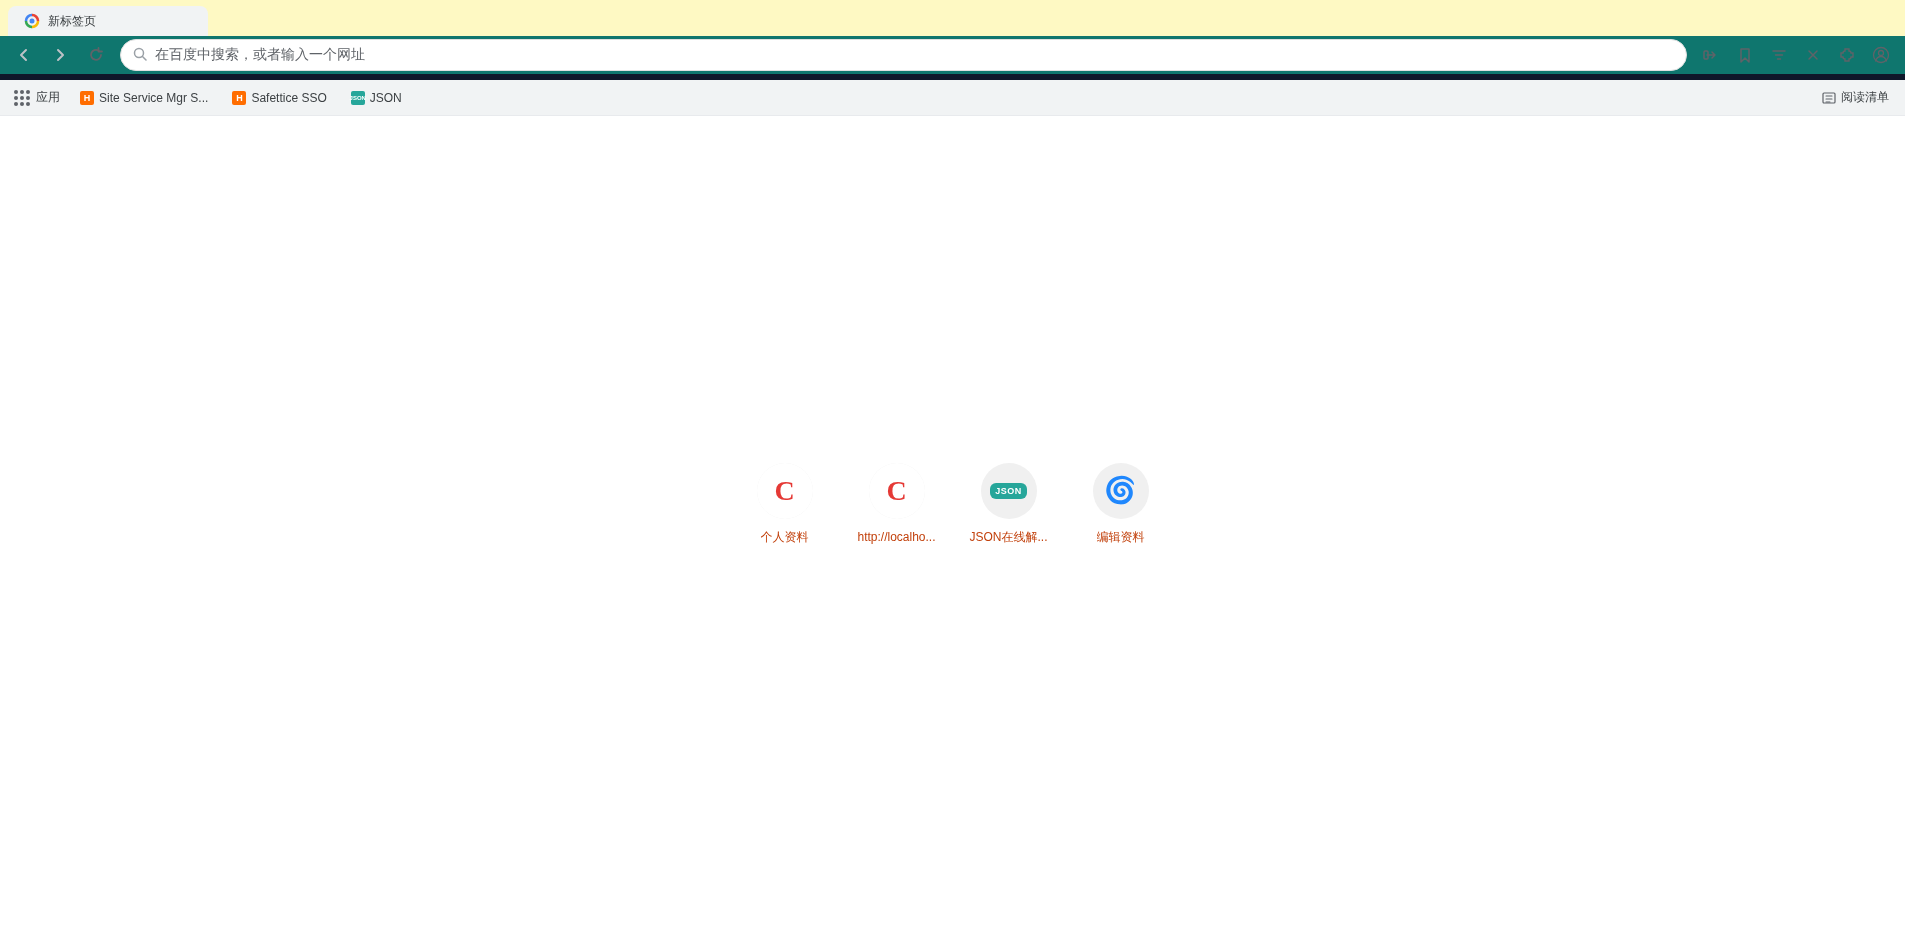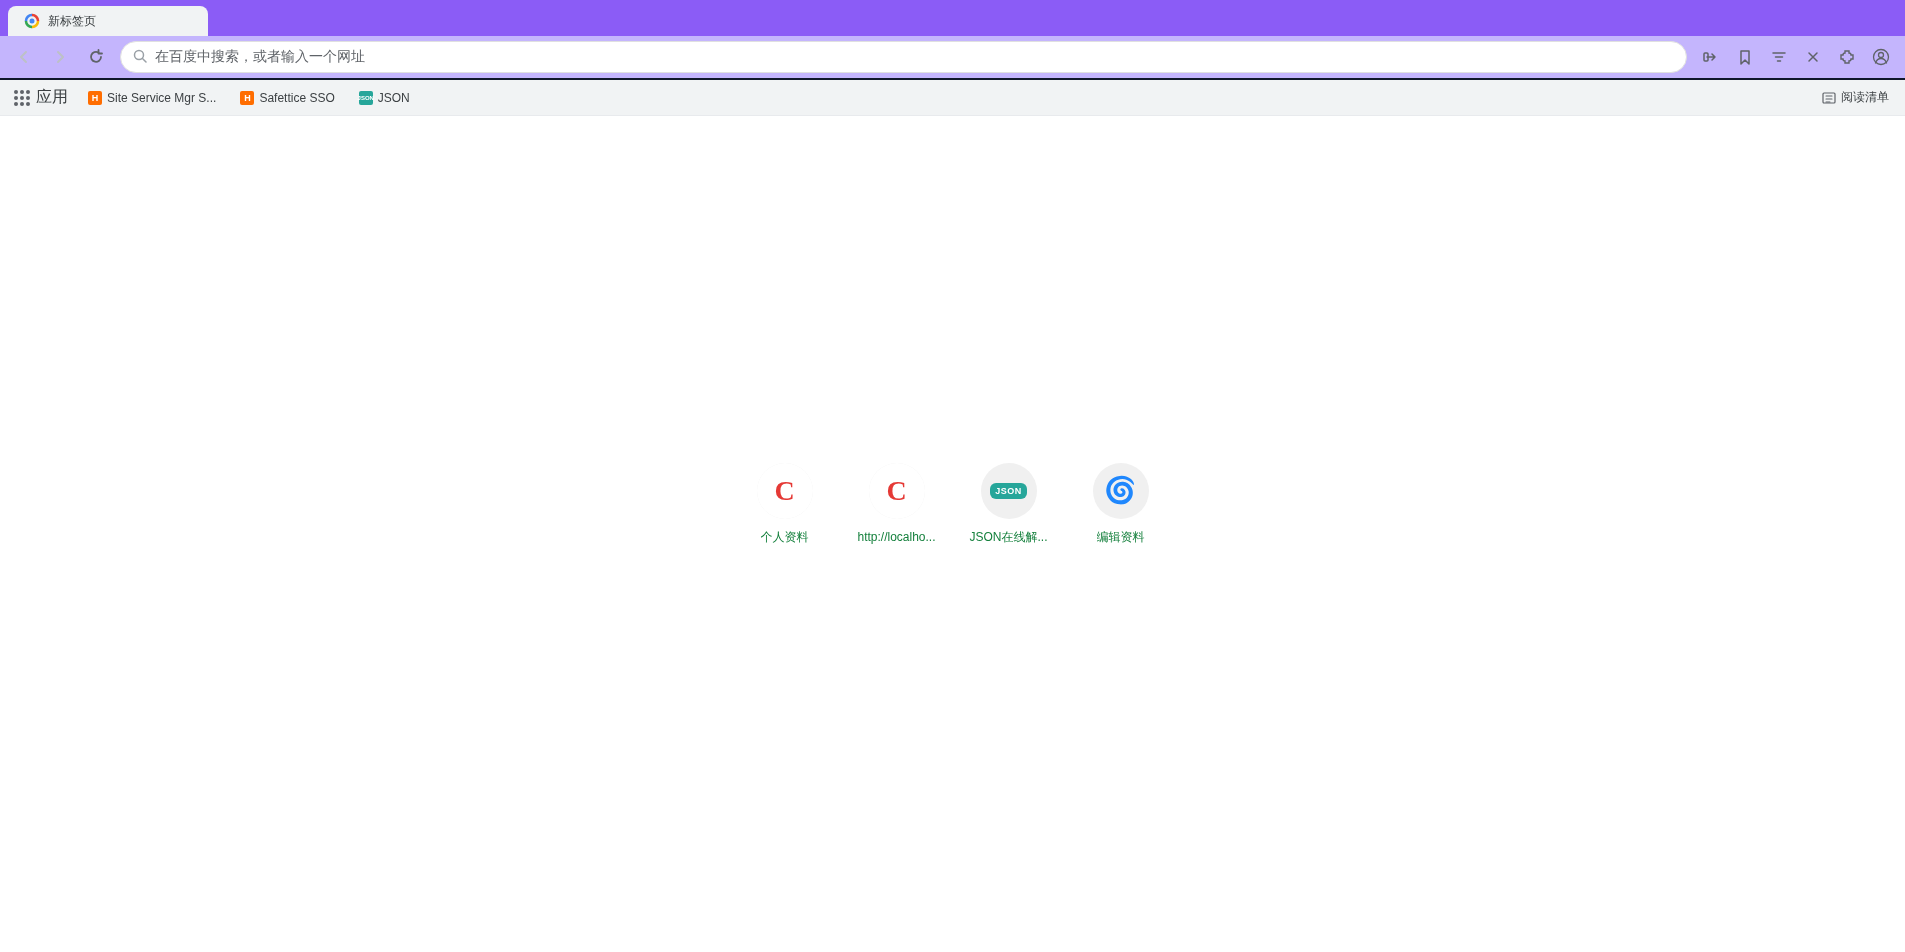--- a/index.html
+++ b/index.html
@@ -2,27 +2,27 @@
 <html><head>
   <meta charset="utf-8">
   <style>
     * { margin: 0; padding: 0; box-sizing: border-box; }
     body { font-family: 'Microsoft YaHei', Arial, sans-serif; background: #fff; width: 1905px; min-height: 952px; overflow-x: hidden; }
 
     
     .browser-frame { width: 100%; background: #f1f3f4; }
 
     
-    .tab-bar { height: 36px; background: #8b5cf6; display: flex; align-items: flex-end; padding: 0 8px; }
+    .tab-bar { height: 36px; background: #fef9c3; display: flex; align-items: flex-end; padding: 0 8px; }
     .tab { height: 30px; background: #f1f3f4; border-radius: 8px 8px 0 0; padding: 0 16px; display: flex; align-items: center; gap: 8px; font-size: 13px; color: #3c4043; min-width: 200px; max-width: 240px; }
     .tab-favicon { width: 16px; height: 16px; }
     .tab-title { font-size: 12px; color: #3c4043; }
 
     
-    .toolbar { height: 44px; background: #c4b5fd; display: flex; align-items: center; padding: 0 8px; gap: 4px; border-bottom: 2px solid #0f172a; }
+    .toolbar { height: 44px; background: #0f766e; display: flex; align-items: center; padding: 0 8px; gap: 4px; border-bottom: 6px solid #0f172a; }
     .nav-btn { width: 32px; height: 32px; border-radius: 50%; border: none; background: transparent; cursor: pointer; display: flex; align-items: center; justify-content: center; color: #5f6368; font-size: 16px; }
     .nav-btn.disabled { color: #bdc1c6; cursor: default; }
     .address-bar-container { flex: 1; height: 32px; background: #fff; border-radius: 16px; display: flex; align-items: center; padding: 0 12px; gap: 8px; border: 1px solid #e0e0e0; margin: 0 4px; }
     .address-search-icon { color: #9aa0a6; font-size: 14px; }
     .address-input { flex: 1; border: none; outline: none; font-size: 14px; color: #3c4043; background: transparent; }
     .toolbar-actions { display: flex; align-items: center; gap: 2px; }
     .toolbar-icon-btn { width: 32px; height: 32px; border-radius: 50%; border: none; background: transparent; cursor: pointer; display: flex; align-items: center; justify-content: center; color: #5f6368; font-size: 16px; }
 
     
     .bookmarks-bar { height: 36px; background: #f1f3f4; display: flex; align-items: center; padding: 0 8px; gap: 4px; border-bottom: 1px solid #e8eaed; }
@@ -34,21 +34,21 @@
     .reader-btn { margin-left: auto; display: flex; align-items: center; gap: 4px; padding: 0 8px; height: 26px; cursor: pointer; border-radius: 4px; font-size: 12px; color: #3c4043; }
 
     
     .new-tab-content { width: 100%; min-height: 836px; background: #fff; display: flex; flex-direction: column; align-items: center; justify-content: center; padding: 0; }
 
     
     .shortcuts-container { display: flex; flex-direction: column; align-items: center; gap: 16px; margin-top: -60px; }
     .shortcuts-row { display: flex; gap: 16px; align-items: flex-start; }
     .shortcut-item { width: 96px; display: flex; flex-direction: column; align-items: center; gap: 10px; cursor: pointer; padding: 8px; border-radius: 8px; }
     .shortcut-icon { width: 56px; height: 56px; border-radius: 50%; background: #f5f5f5; display: flex; align-items: center; justify-content: center; overflow: hidden; }
-    .shortcut-label { font-size: 12px; color: #15803d; text-align: center; line-height: 1.4; max-width: 88px; overflow: hidden; text-overflow: ellipsis; white-space: nowrap; }
+    .shortcut-label { font-size: 12px; color: #c2410c; text-align: center; line-height: 1.4; max-width: 88px; overflow: hidden; text-overflow: ellipsis; white-space: nowrap; }
 
     
     .icon-c-red { background: #fff; border-radius: 50%; display: flex; align-items: center; justify-content: center; font-size: 28px; font-weight: bold; color: #e53935; font-family: serif; }
     .icon-json-green { background: #26a69a; border-radius: 6px; padding: 3px 5px; font-size: 9px; font-weight: bold; color: #fff; letter-spacing: 0.5px; }
     .icon-weibo { font-size: 26px; }
     .icon-play-green { background: #26c6a6; border-radius: 50%; width: 56px; height: 56px; display: flex; align-items: center; justify-content: center; }
 
     
     .chrome-icon { width: 36px; height: 36px; position: relative; }
     .chrome-outer { width: 36px; height: 36px; border-radius: 50%; background: conic-gradient(#ea4335 0deg 120deg, #fbbc05 120deg 240deg, #34a853 240deg 360deg); }
@@ -151,21 +151,21 @@
         <div class="apps-dot"></div>
           <div class="apps-dot"></div>
           <div class="apps-dot"></div>
         <div class="apps-dot"></div>
           <div class="apps-dot"></div>
           <div class="apps-dot"></div>
         <div class="apps-dot"></div>
           <div class="apps-dot"></div>
           <div class="apps-dot"></div>
       </div>
-      <span style="font-size:16px;color:#3c4043;margin-left:2px;">应用</span>
+      <span style="font-size:12px;color:#3c4043;margin-left:2px;">应用</span>
     </div>
 
     <div class="bookmark-item">
       <div class="bookmark-favicon favicon-h-orange">
         <span style="color:#fff;font-size:9px;font-weight:bold;">H</span>
       </div>
       <span>Site Service Mgr S...</span>
     </div>
 
     <div class="bookmark-item">

